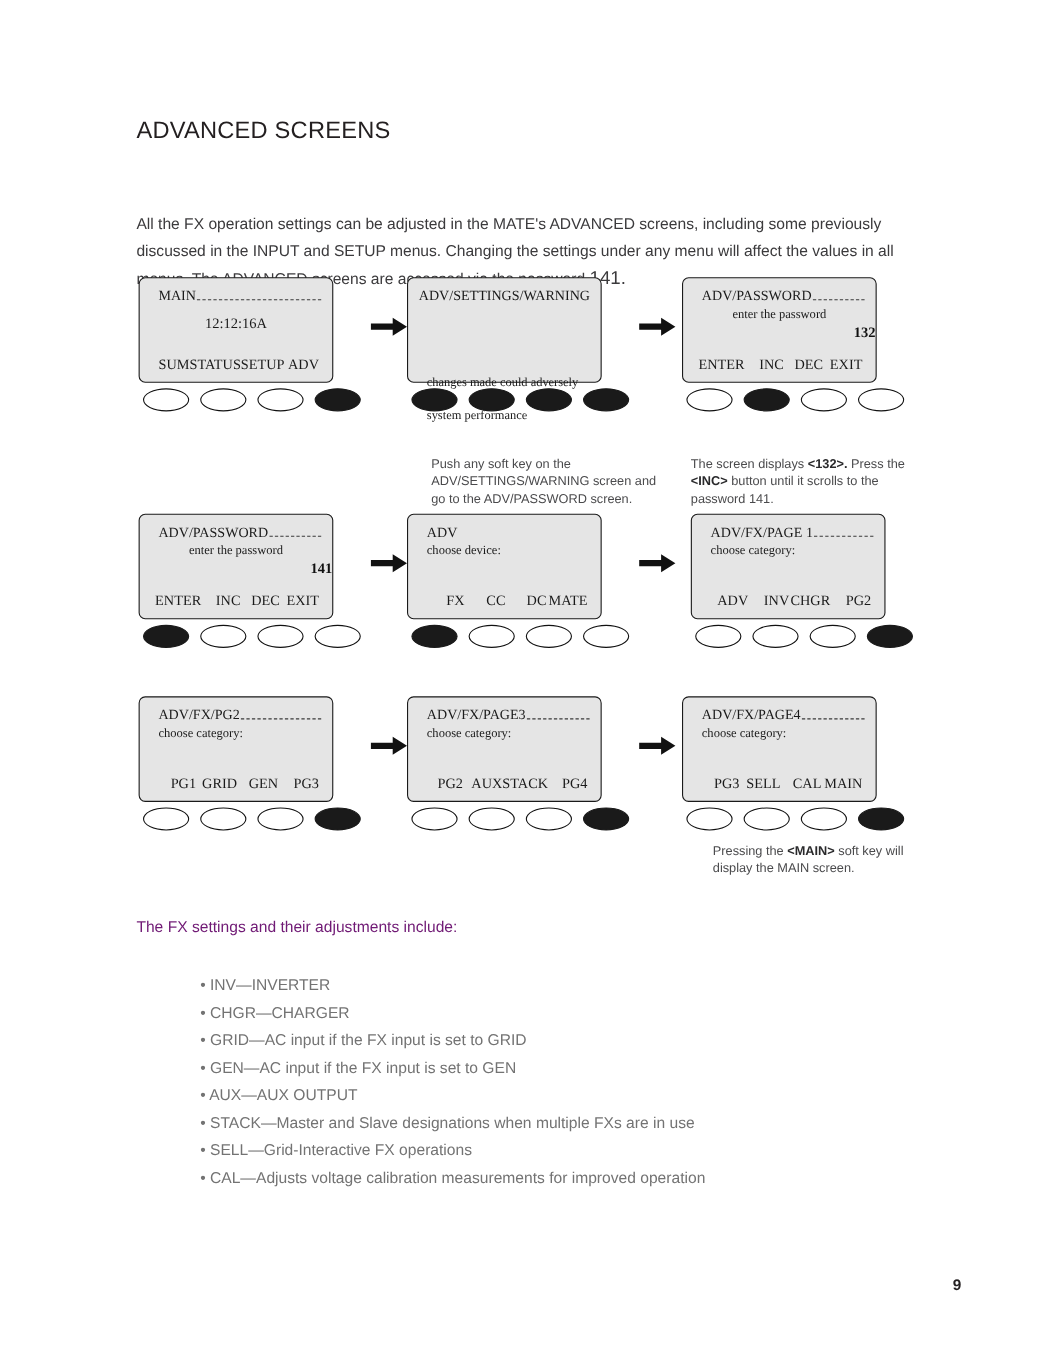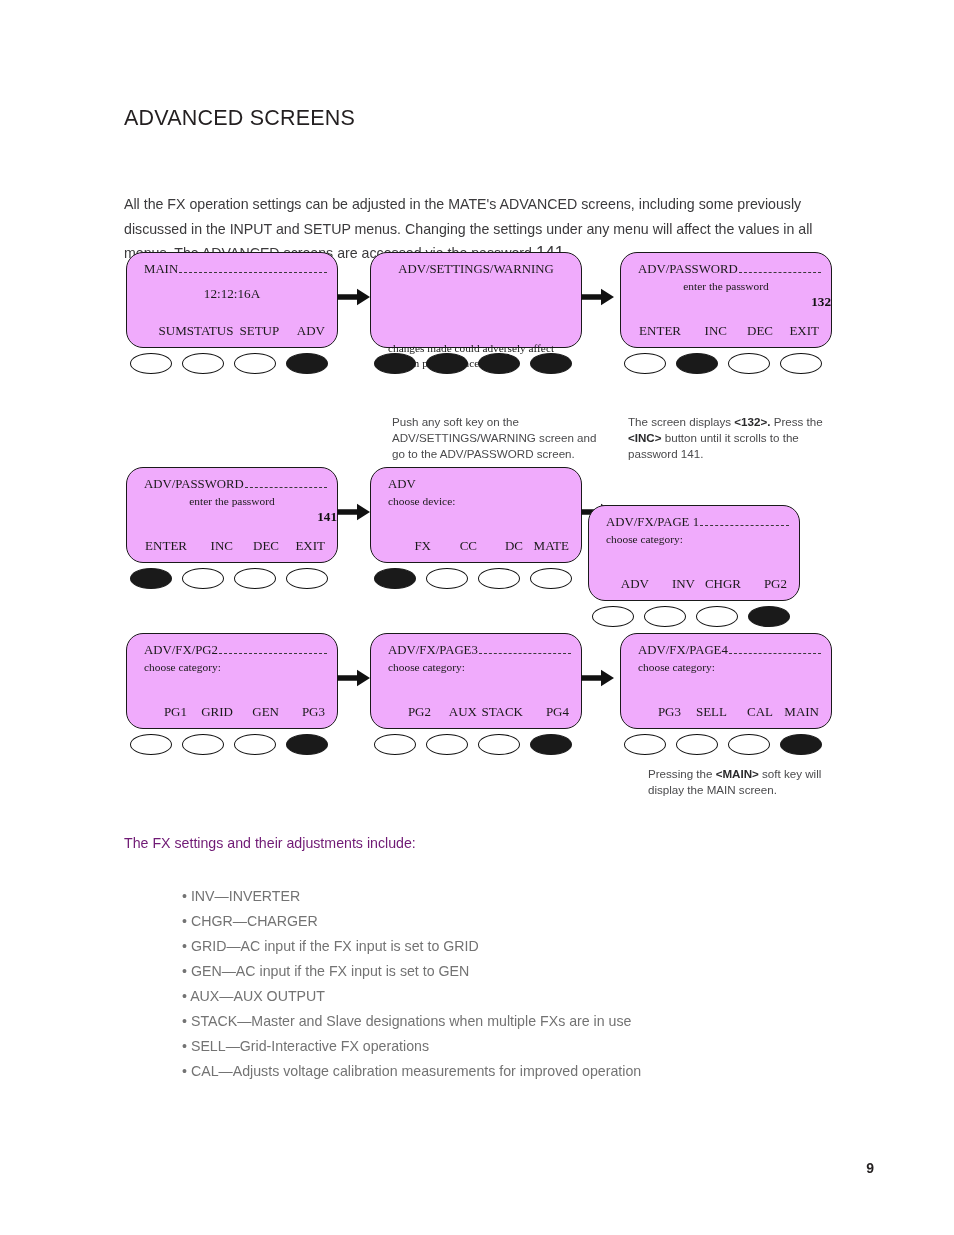--- a/index.html
+++ b/index.html
@@ -48,23 +48,23 @@
     top: 0;
     width: 954px;
     height: 1235px;
   }
 
   .screen-cell {
     position: absolute;
   }
   .mate-screen {
     border: 1.3px solid #1a1a1a;
-    border-radius: 17px;
-    background: #f0abfc;
-    width: 212px;
+    border-radius: 6px;
+    background: #e5e5e5;
+    width: 177px;
     height: 96px;
     position: relative;
     box-sizing: border-box;
     font-family: "Liberation Serif", serif;
   }
   .sc-header {
     position: absolute;
     left: 17px;
     top: 9px;
     right: 10px;
@@ -350,21 +350,21 @@
       <div class="key"></div>
     </div>
   </div>
 
   <div class="arrow" style="left:581px; top:503px;">
     <svg width="34" height="18" viewBox="0 0 34 18">
         <path d="M0 6.2 H20 V0.8 L33 9 L20 17.2 V11.8 H0 Z" fill="#111"></path>
       </svg>
   </div>
 
-  <div class="screen-cell" style="left:588px; top:467px;margin-top:38px;">
+  <div class="screen-cell" style="left:628px; top:467px;">
     <div class="mate-screen">
       <div class="sc-header">
         <span>ADV/FX/PAGE 1</span>
         <span class="sc-dots"></span>
       </div>
       <div class="sc-sub left">choose category:</div>
       <div class="sc-softrow">
         <span>ADV</span>
         <span>INV</span>
         <span>CHGR</span>

